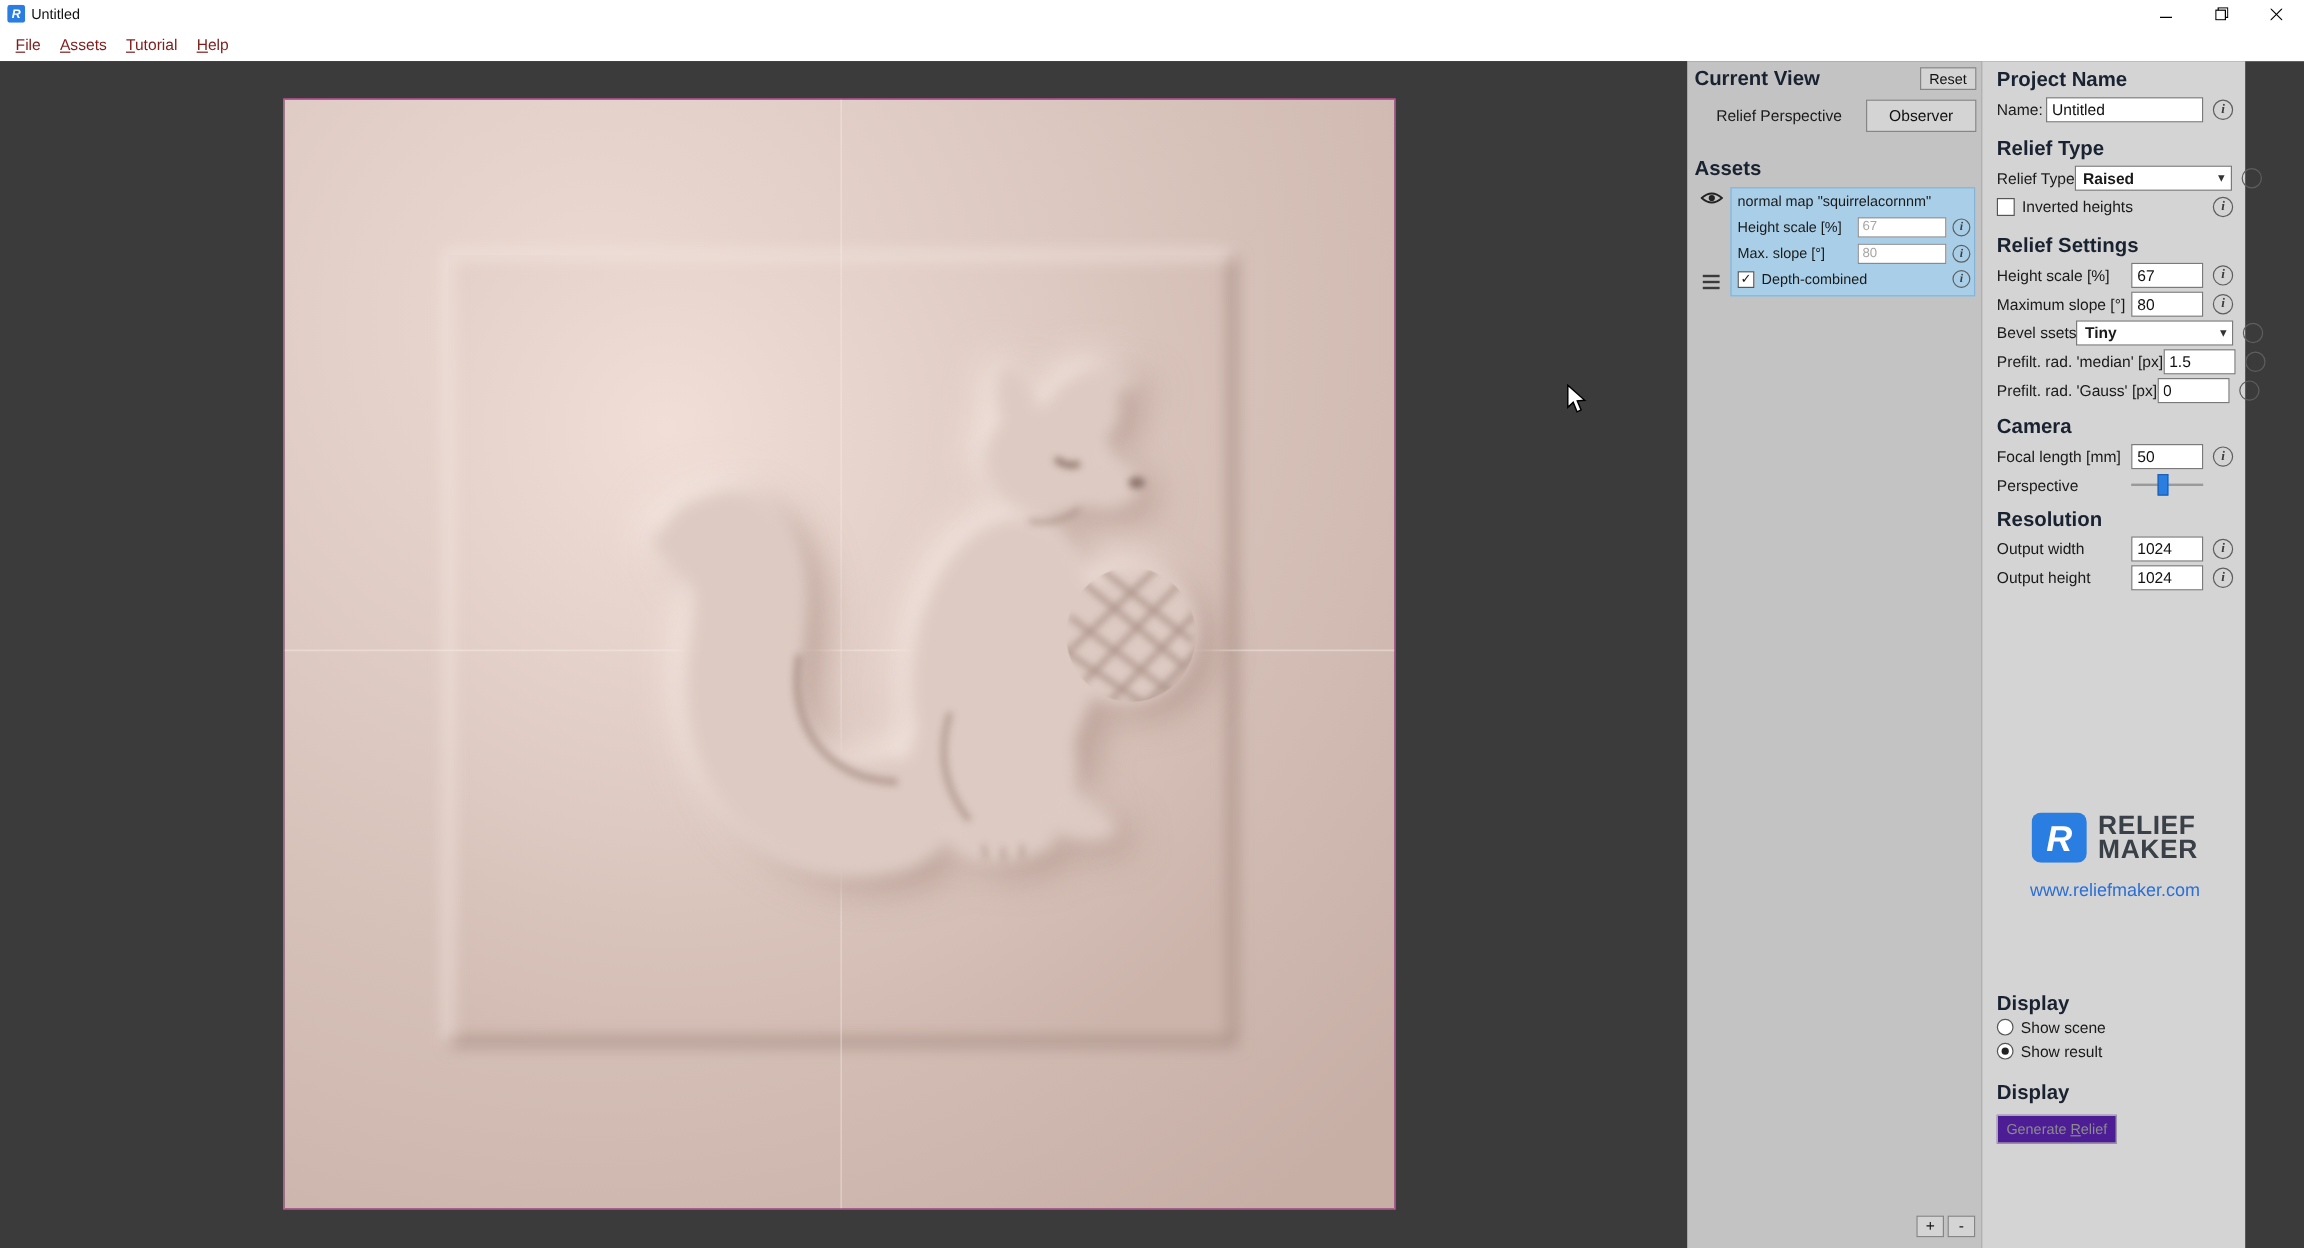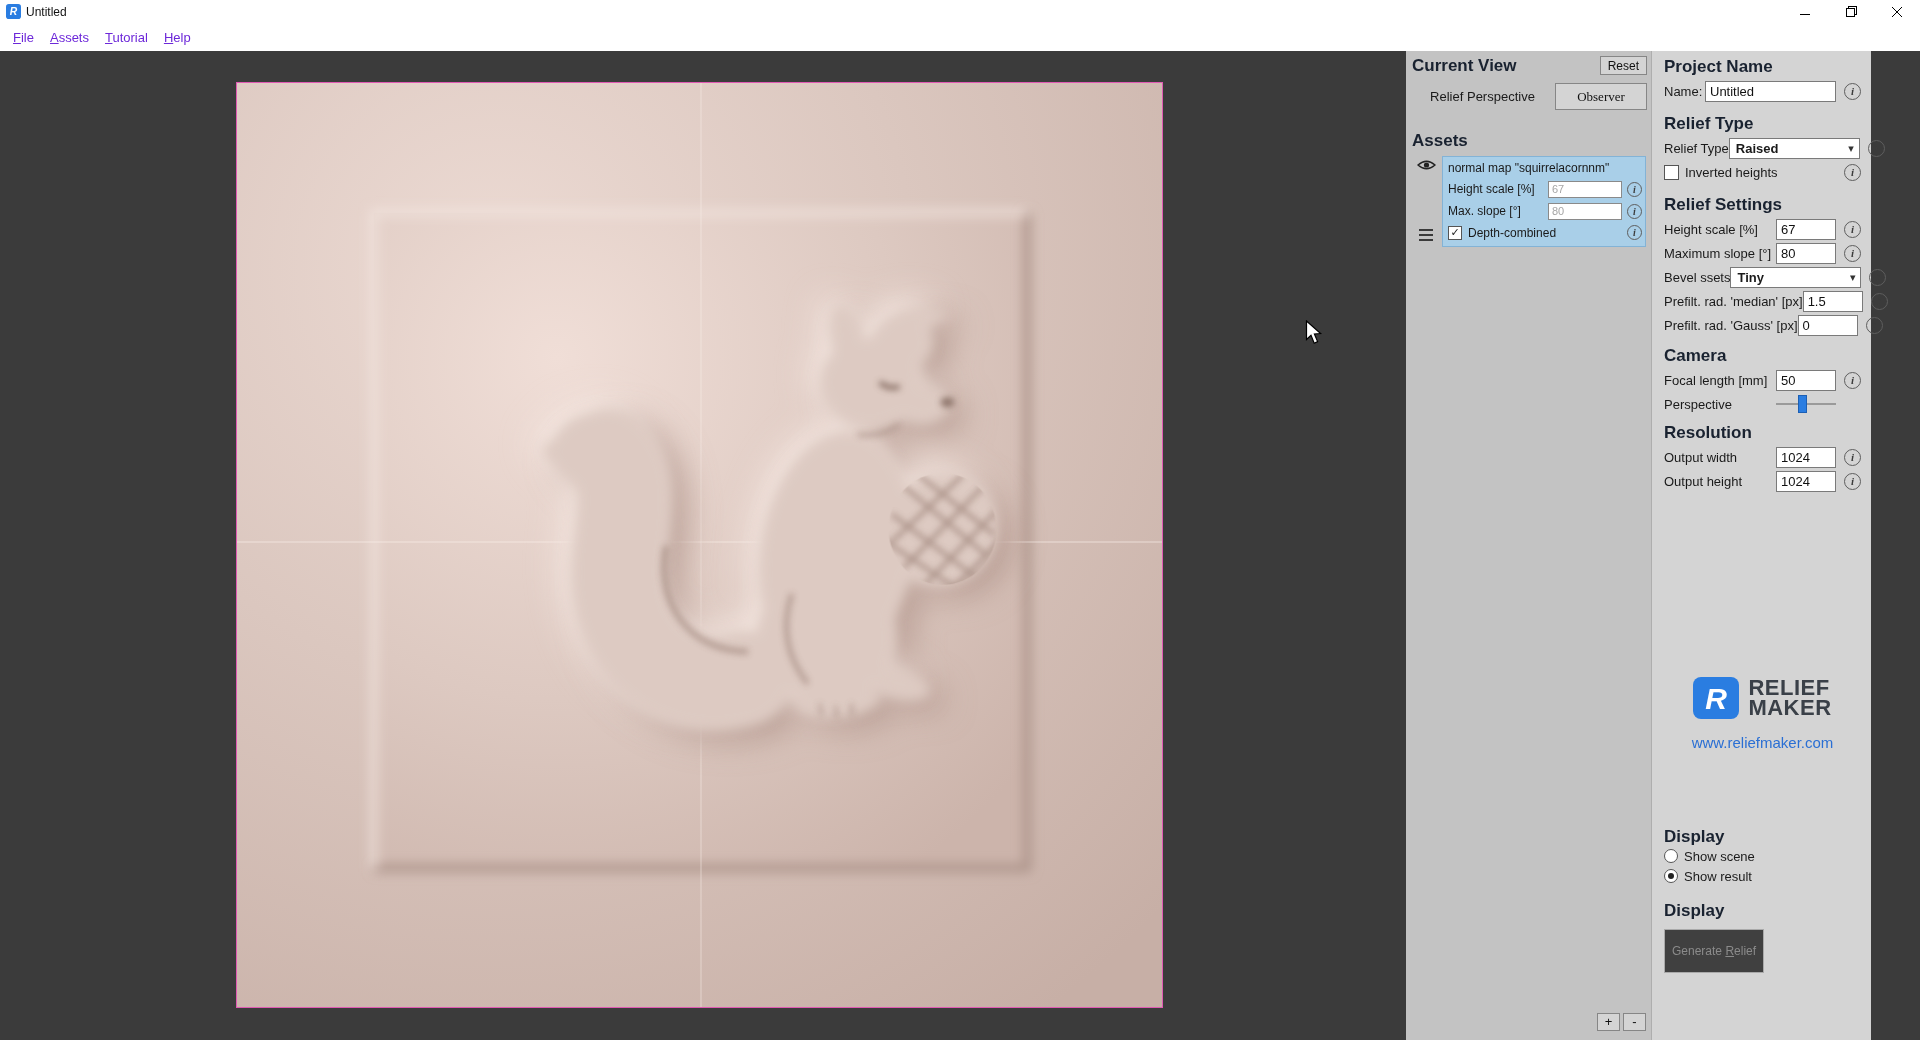--- a/index.html
+++ b/index.html
@@ -10,21 +10,21 @@
   
   .titlebar{height:23px;background:#fff;display:flex;align-items:center;}
   .app-icon{width:15px;height:15px;margin:0 5px 0 6px;flex:none;}
   .win-title{font-size:12px;color:#111;}
   .win-controls{margin-left:auto;display:flex;height:100%;}
   .win-btn{width:46px;height:100%;background:#fff;border:none;display:flex;align-items:center;justify-content:center;cursor:default;}
   .win-btn svg{display:block;}
 
   
   .menubar{height:28px;background:#fff;display:flex;align-items:center;padding-left:5px;}
-  .menu-item{padding:3px 8px;font-size:13px;color:#6d28d9;}
+  .menu-item{padding:3px 8px;font-size:13px;color:#7f1d1d;}
 
   
   .content{position:relative;height:989px;background:#3b3b3b;}
   .viewport{position:absolute;left:0;top:0;width:1406px;height:100%;background:#3b3b3b;}
   .canvas{position:absolute;left:236px;top:31px;width:927px;height:926px;border:1px solid #e05ab4;}
   .canvas svg{display:block;width:100%;height:100%;}
   .cursor{position:absolute;left:1305px;top:269px;z-index:5;}
 
   
   .panel{font-size:13px;}
@@ -41,21 +41,21 @@
   .info{width:17px;height:17px;flex:none;border:1px solid #5e5e5e;border-radius:50%;color:#3c3c3c;display:flex;align-items:center;justify-content:center;font:italic bold 11px "Liberation Serif",serif;margin-left:8px;}
   .checkbox{width:15px;height:15px;flex:none;background:#fff;border:1px solid #555;display:flex;align-items:center;justify-content:center;font-family:"DejaVu Sans",sans-serif;font-size:12px;color:#1a1a1a;margin-right:6px;}
   .radio{width:14px;height:14px;flex:none;background:#fff;border:1px solid #555;border-radius:50%;position:relative;margin-right:6px;}
   .radio.checked::after{content:"";position:absolute;inset:3px;border-radius:50%;background:#222;}
 
   
   .panel-head{display:flex;align-items:flex-start;}
   .panel-head .h1{flex:1;padding-left:2px;}
   .view-row{display:flex;align-items:center;margin-top:7px;height:27px;}
   .view-row .mode{flex:1;text-align:center;font-size:13px;}
-  .view-row .btn{width:92px;height:27px;font-family:Liberation Serif, serif;}
+  .view-row .btn{width:92px;height:27px;}
   .assets-title{margin-top:21px;padding-left:2px;}
   .asset-item{display:flex;margin-top:5px;}
   .asset-gutter{width:32px;flex:none;display:flex;flex-direction:column;justify-content:space-between;align-items:center;padding:3px 0 6px 0;}
   .asset-body{flex:1;background:#a9cfe8;border:1px solid #83b3d6;padding:2px 3px 3px 5px;margin-right:1px;}
   .asset-title{font-size:12px;height:19px;line-height:18px;white-space:nowrap;}
   .afield{display:flex;align-items:center;height:22px;}
   .afield .albl{flex:1;font-size:12px;}
   .afield input{width:74px;height:17px;background:#fff;border:1px solid #8a8a8a;font-family:"Liberation Sans",sans-serif;font-size:11px;color:#a6a6a6;padding:0 3px;}
   .afield .info,.acheck .info{width:15px;height:15px;font-size:10px;margin-left:5px;}
   .acheck{display:flex;align-items:center;height:21px;}
@@ -75,21 +75,21 @@
   .gap-s{margin-top:3px;}
   .mt8{margin-top:8px;}.mt10{margin-top:10px;}.mt12{margin-top:12px;}.mt14{margin-top:14px;}
   .slider{width:60px;height:18px;position:relative;flex:none;}
   .slider .track{position:absolute;left:0;right:0;top:8px;height:2px;background:#9a9a9a;}
   .slider .handle{position:absolute;left:22px;top:0;width:9px;height:18px;background:#2a7de1;border:1px solid #1c5fb4;}
   .info-spacer{width:17px;margin-left:8px;flex:none;}
   .logo-block{display:flex;align-items:center;justify-content:center;gap:9px;margin-top:185px;}
   .logo-text{font-weight:bold;font-size:22px;line-height:20px;color:#3a4048;letter-spacing:.5px;}
   .url{display:block;text-align:center;color:#2a6fd4;font-size:15px;margin-top:15px;text-decoration:none;}
   .radio-row{display:flex;align-items:flex-start;height:18px;margin-top:2px;font-size:13px;}
-  .generate{font-size:12px;padding:14px 7px;margin-top:8px;color:#8b8b8b;background:#404040;border:1px solid #a9a9a9;}
+  .generate{font-size:12px;padding:4px 7px;margin-top:8px;color:#8b8b8b;background:#4c1d95;border:1px solid #a9a9a9;}
 </style>
 </head>
 <body>
 
 <div>
 
   <div class="titlebar">
     <svg class="app-icon" viewBox="0 0 16 16">
         <rect width="16" height="16" rx="3" fill="#2a7de1"></rect>
         <text x="8" y="12" font-size="11" font-weight="bold" font-style="italic" fill="#fff" text-anchor="middle" font-family="Liberation Sans">R</text>

